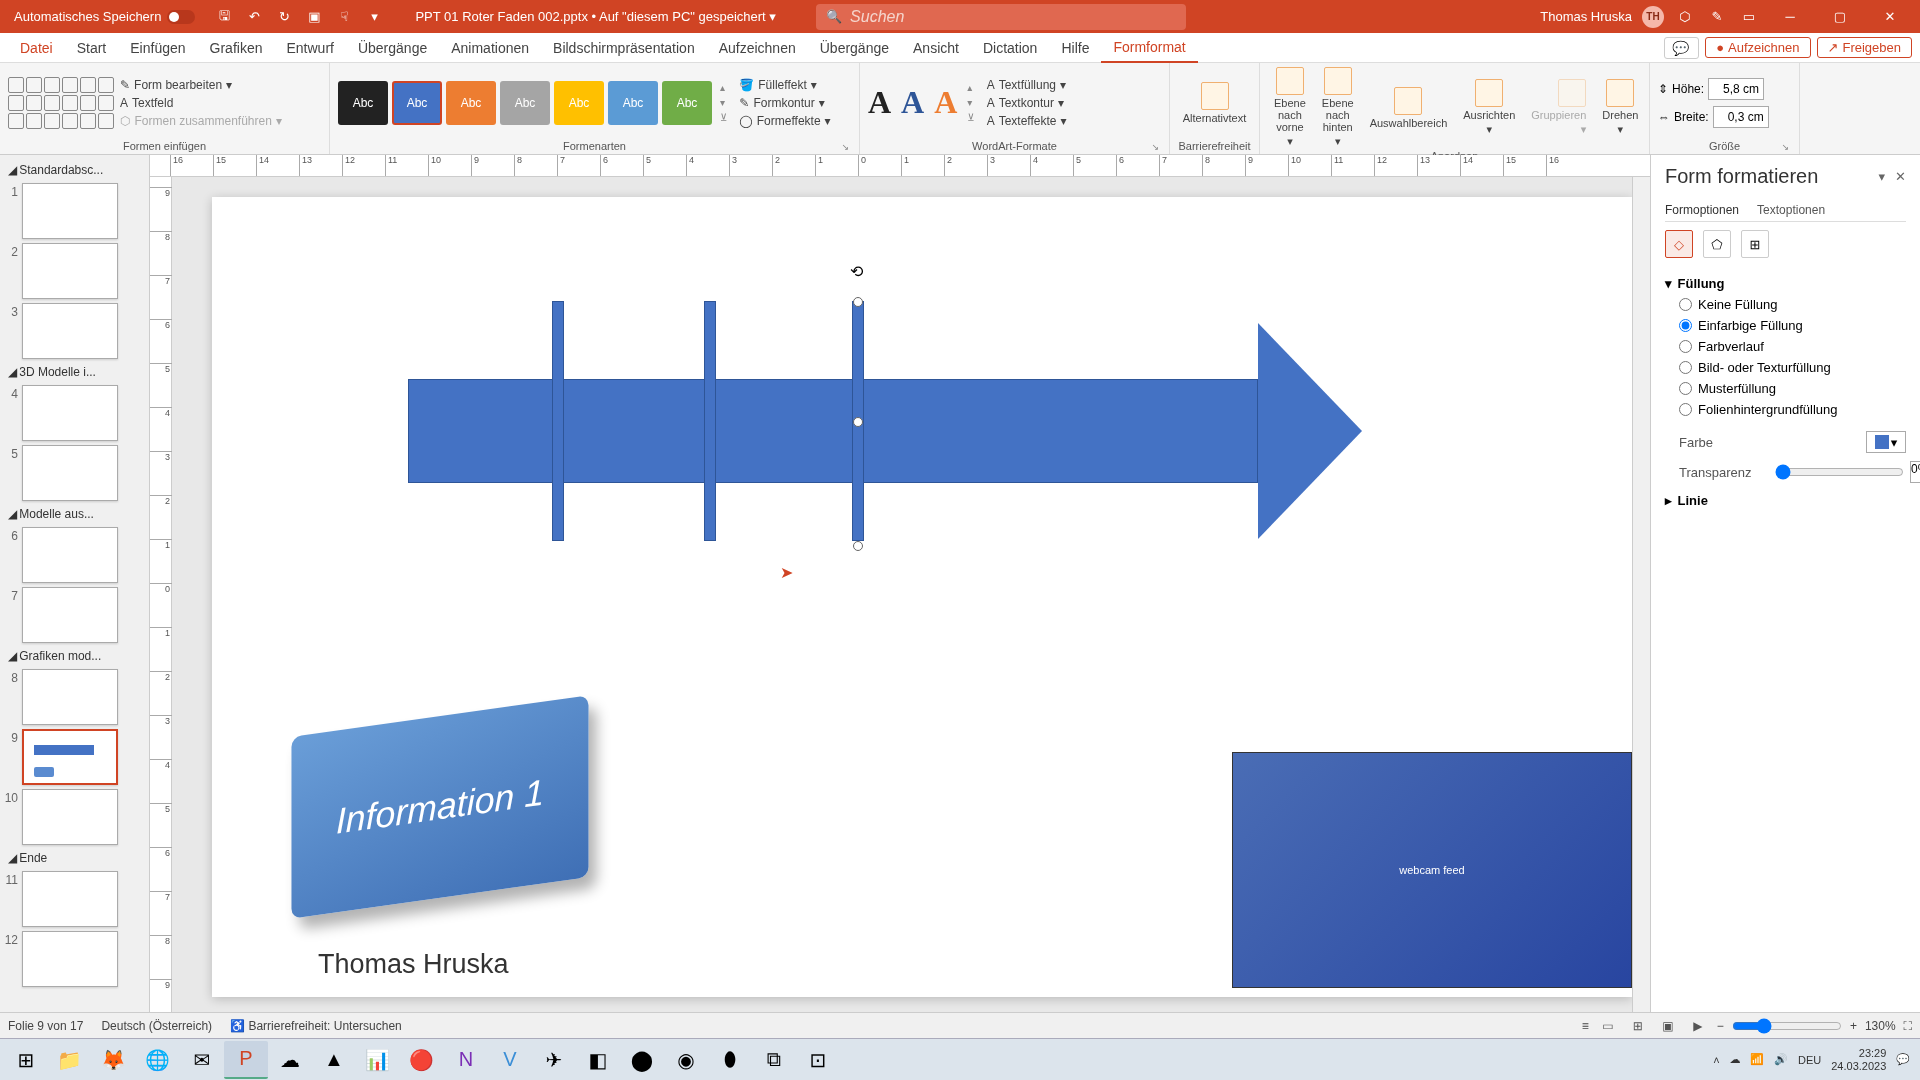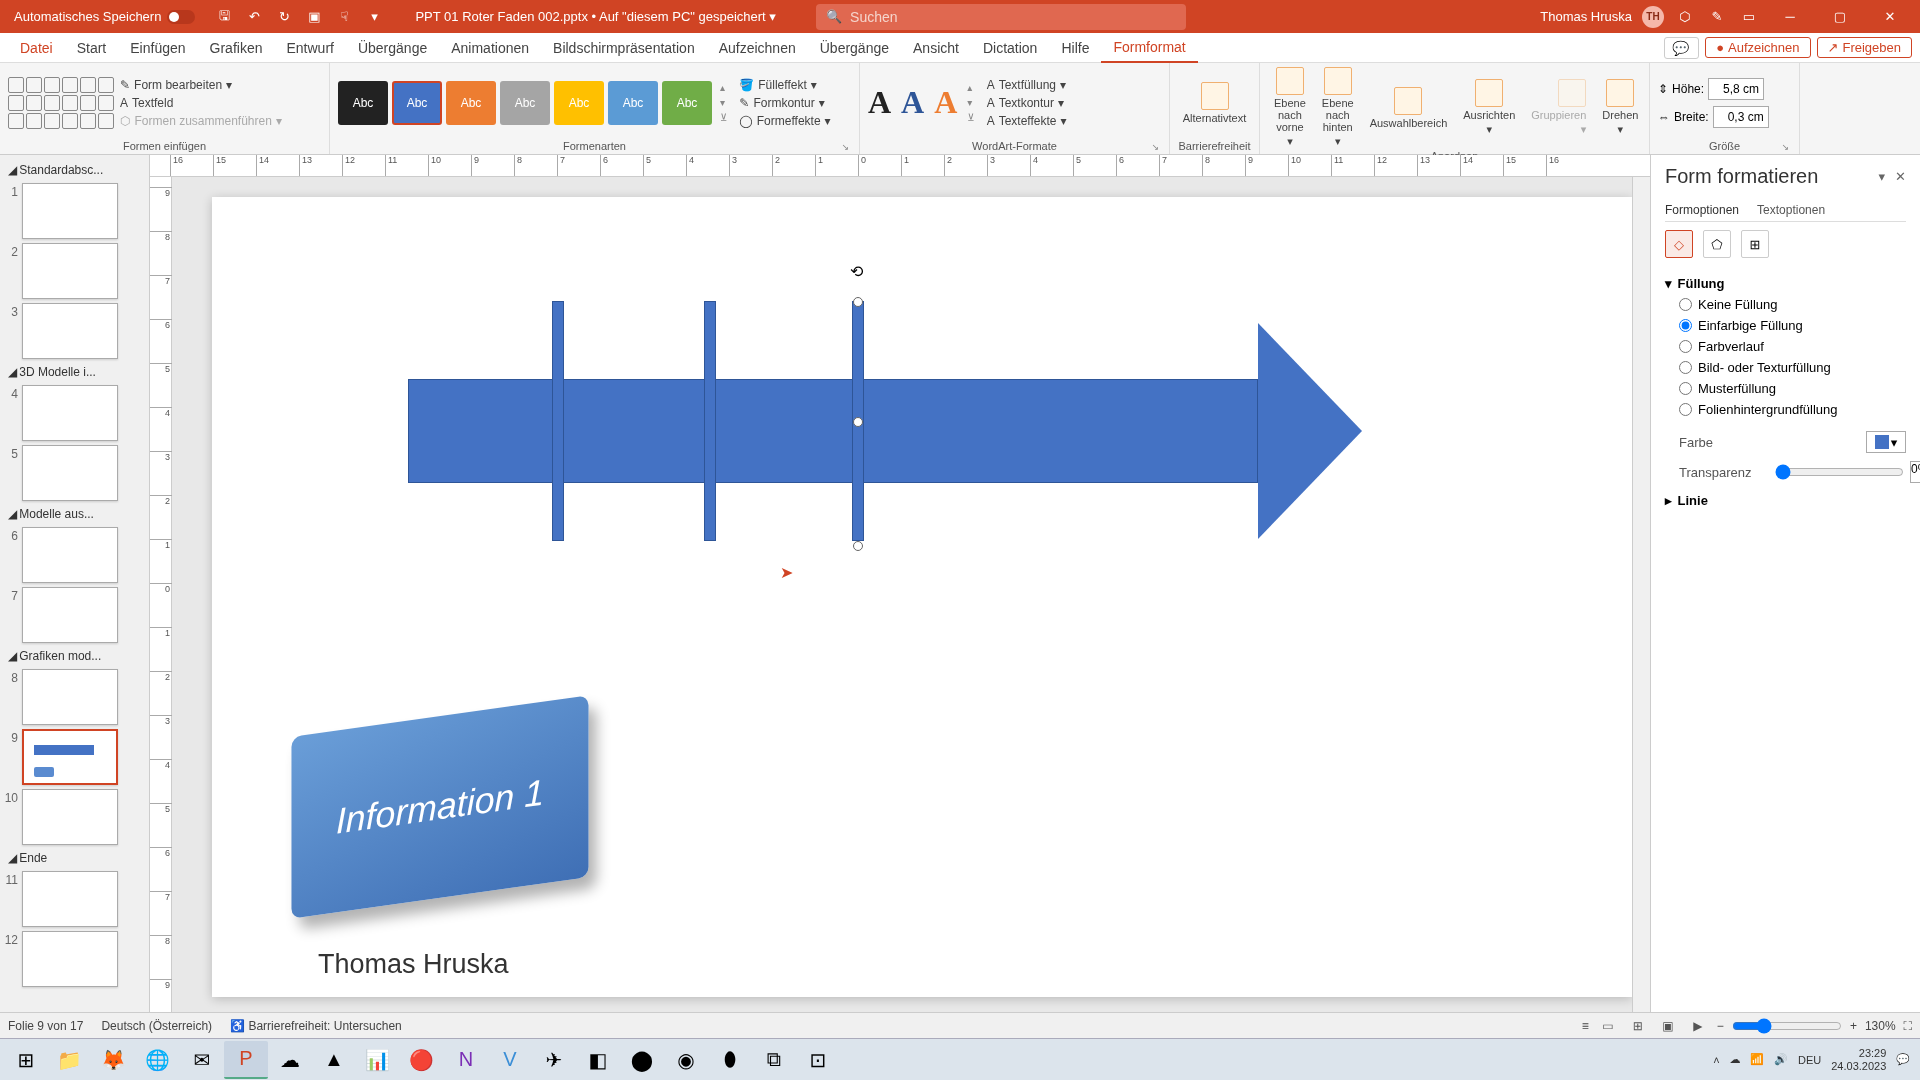--- a/index.html
+++ b/index.html
@@ -7,21 +7,21 @@
 
 
 .titlebar { height: 33px; background: #d04424; display: flex; align-items: center; color: #fff; font-size: 13px; padding: 0 6px; }
 .autosave { display: flex; align-items: center; gap: 6px; padding: 0 8px; }
 .toggle { width: 28px; height: 14px; border-radius: 7px; background: #b8371c; display: flex; align-items: center; padding: 2px; }
 .toggle-knob { width: 10px; height: 10px; border-radius: 50%; background: #fff; }
 .qat { display: flex; gap: 8px; padding: 0 10px; align-items: center; }
 .qat-btn { width: 22px; height: 22px; display: flex; align-items: center; justify-content: center; color: #fff; cursor: pointer; }
 .title-text { flex: 0 0 auto; padding: 0 20px; font-size: 13px; }
 .searchbox { flex: 0 0 370px; height: 26px; background: #e06850; border-radius: 4px; display: flex; align-items: center; padding: 0 10px; gap: 8px; margin-left: 20px; }
-.searchbox input { background: transparent; border: none; color: #fff; outline: none; font-size: 14px; flex: 1; }
+.searchbox input { background: transparent; border: none; color: #fff; outline: none; font-size: 16px; flex: 1; font-style: italic; }
 .searchbox input::placeholder { color: #f5d5cc; }
 .title-right { margin-left: auto; display: flex; align-items: center; gap: 10px; padding-right: 4px; }
 .user-badge { width: 22px; height: 22px; border-radius: 50%; background: #f5b8aa; color: #8a2a15; font-size: 10px; display: flex; align-items: center; justify-content: center; font-weight: bold; }
 .win-btn { width: 40px; height: 33px; display: flex; align-items: center; justify-content: center; cursor: pointer; }
 
 
 .tabs { height: 30px; background: #fff; border-bottom: 1px solid #ddd; display: flex; align-items: center; padding: 0 8px; font-size: 14px; }
 .tab { padding: 0 12px; height: 30px; display: flex; align-items: center; cursor: pointer; color: #444; }
 .tab.file { color: #d04424; font-weight: 500; }
 .tab.active { color: #d04424; border-bottom: 2px solid #d04424; font-weight: 500; }
@@ -442,20 +442,21 @@
             <div class="handle" style="left:0;top:0"></div>
             <div class="handle" style="left:0;top:120px"></div>
             <div class="handle" style="left:0;top:244px"></div>
           </div>
           <div class="cursor">➤</div>
           <div class="info-block">
               <span>Information 1</span>
             </div>
           <div class="author">Thomas Hruska</div>
         </div>
+        <div class="webcam">webcam feed</div>
       </div>
       <div class="vscroll"></div>
     </div>
   </div>
 
   <div class="formatpane">
     <div class="fp-title">
       <span>Form formatieren</span>
       <div class="fp-title-btns">
         <span>▾</span>

